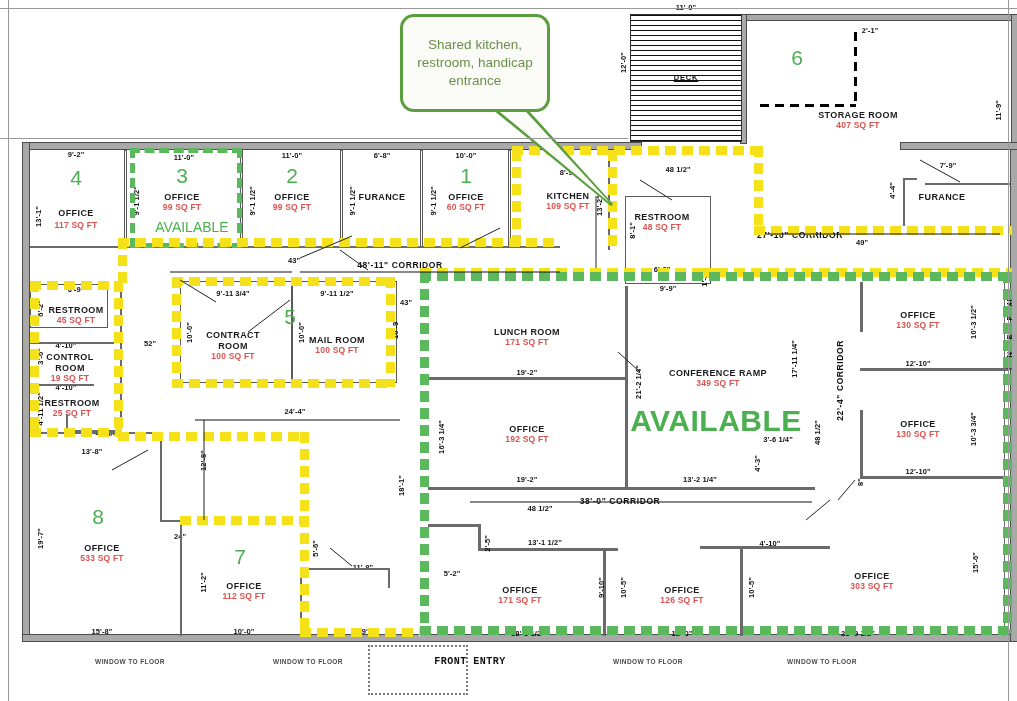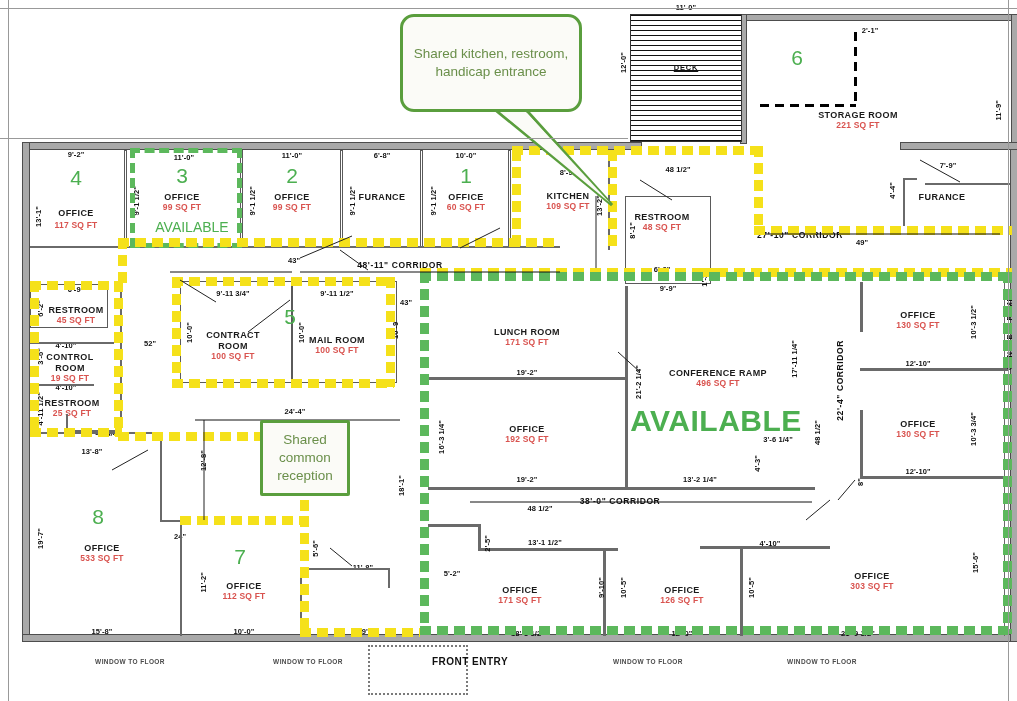--- a/index.html
+++ b/index.html
@@ -204,27 +204,27 @@
 </head>
 <body>
 
 <div id="plan">
 
   <div class="wall-ext" style="left:740px; top:14px; width:278px; height:7px;"></div>
   <div class="wall-ext" style="left:740px; top:14px; width:7px; height:130px;"></div>
   <div class="wall-ext" style="left:1011px; top:14px; width:7px; height:130px;"></div>
 
   <div class="deck-hatch" style="left:630px; top:14px; width:112px; height:128px;"></div>
-  <div class="lbl deck-lbl" style="left:686px; top:64px;text-decoration:underline;">DECK</div>
+  <div class="lbl deck-lbl" style="left:686px; top:74px;text-decoration:underline;">DECK</div>
   <div class="lbl dim" style="left:686px; top:4px;">11'-0"</div>
   <div class="lbl dim-v" style="left:620px; top:52px;">12'-0"</div>
 
   <div class="lbl room-num" style="left:797px; top:46px;">6</div>
   <div class="lbl room-name" style="left:858px; top:110px;">STORAGE ROOM</div>
-  <div class="lbl room-area" style="left:858px; top:121px;">221 SQ FT</div>
+  <div class="lbl room-area" style="left:858px; top:121px;">407 SQ FT</div>
 
   <div class="dash-black-v" style="left:854px; top:32px; width:3px; height:74px;"></div>
   <div class="dash-black-h" style="left:760px; top:104px; width:96px; height:3px;"></div>
   <div class="lbl dim" style="left:870px; top:27px;">2'-1"</div>
   <div class="lbl dim-v" style="left:995px; top:100px;">11'-9"</div>
 
   <div class="wall-ext" style="left:22px; top:142px; width:620px; height:8px;"></div>
   <div class="wall-ext" style="left:22px; top:142px; width:8px; height:500px;"></div>
   <div class="wall-ext" style="left:22px; top:634px; width:996px; height:8px;"></div>
   <div class="wall-ext" style="left:1010px; top:142px; width:8px; height:500px;"></div>
@@ -369,21 +369,21 @@
   <div class="wall-thin" style="left:300px; top:568px; width:90px; height:2px;"></div>
   <div class="wall-thin" style="left:388px; top:568px; width:2px; height:20px;"></div>
 
   <div class="wall-thin" style="left:428px; top:377px; width:200px; height:3px;"></div>
   <div class="wall-thin" style="left:625px; top:286px; width:3px; height:92px;"></div>
   <div class="lbl room-name" style="left:527px; top:327px;">LUNCH ROOM</div>
   <div class="lbl room-area" style="left:527px; top:338px;">171 SQ FT</div>
   <div class="lbl dim" style="left:527px; top:369px;">19'-2"</div>
 
   <div class="lbl room-name" style="left:718px; top:368px;">CONFERENCE RAMP</div>
-  <div class="lbl room-area" style="left:718px; top:379px;">496 SQ FT</div>
+  <div class="lbl room-area" style="left:718px; top:379px;">349 SQ FT</div>
   <div class="lbl dim-v" style="left:635px; top:365px;">21'-2 1/4"</div>
   <div class="wall-thin" style="left:625px; top:380px; width:3px; height:110px;"></div>
   <div class="wall-thin" style="left:625px; top:487px; width:190px; height:3px;"></div>
   <div class="lbl dim" style="left:700px; top:476px;">13'-2 1/4"</div>
   <div class="lbl dim" style="left:778px; top:436px;">3'-6 1/4"</div>
   <div class="lbl dim-v" style="left:754px; top:455px;">4'-3"</div>
   <div class="lbl dim-v" style="left:857px; top:478px;">8"</div>
   <div class="lbl dim-v" style="left:814px; top:420px;">48 1/2"</div>
 
   <div class="lbl room-name" style="left:527px; top:424px;">OFFICE</div>
@@ -499,30 +499,27 @@
 
     <g stroke="#111" stroke-width="1">
       <line x1="300" y1="272" x2="560" y2="272"></line>
       <line x1="170" y1="272" x2="292" y2="272"></line>
       <line x1="766" y1="234" x2="1000" y2="234"></line>
       <line x1="470" y1="502" x2="812" y2="502"></line>
       <line x1="195" y1="420" x2="400" y2="420"></line>
     </g>
   </svg>
 
-  <div class="callout bubble" style="left:400px; top:14px; width:182px; height:98px;">
+  <div class="callout bubble" style="left:400px; top:14px; width:150px; height:98px;">
     <span>Shared kitchen, restroom, handicap entrance</span>
   </div>
 
-  <div class="callout boxy" style="left:260px; top:420px; width:90px; height:76px;">
-    <span>Shared common reception</span>
-  </div>
 
   <div class="dotted-box" style="left:368px; top:645px; width:100px; height:50px;"></div>
-  <div class="lbl front-entry" style="left:470px; top:656px;">FRONT ENTRY</div>
+  <div class="lbl front-entry" style="left:470px; top:656px;font-family:Liberation Mono, monospace;">FRONT ENTRY</div>
 
   <div class="lbl tiny-note" style="left:130px; top:658px;">WINDOW TO FLOOR</div>
   <div class="lbl tiny-note" style="left:308px; top:658px;">WINDOW TO FLOOR</div>
   <div class="lbl tiny-note" style="left:648px; top:658px;">WINDOW TO FLOOR</div>
   <div class="lbl tiny-note" style="left:822px; top:658px;">WINDOW TO FLOOR</div>
 
   <div class="wall-thin" style="left:0px; top:8px; width:1017px; height:1px; background:#999;"></div>
   <div class="wall-thin" style="left:8px; top:0px; width:1px; height:701px; background:#999;"></div>
   <div class="wall-thin" style="left:1008px; top:0px; width:1px; height:701px; background:#999;"></div>
   <div class="wall-thin" style="left:0px; top:138px; width:628px; height:1px; background:#999;"></div>

